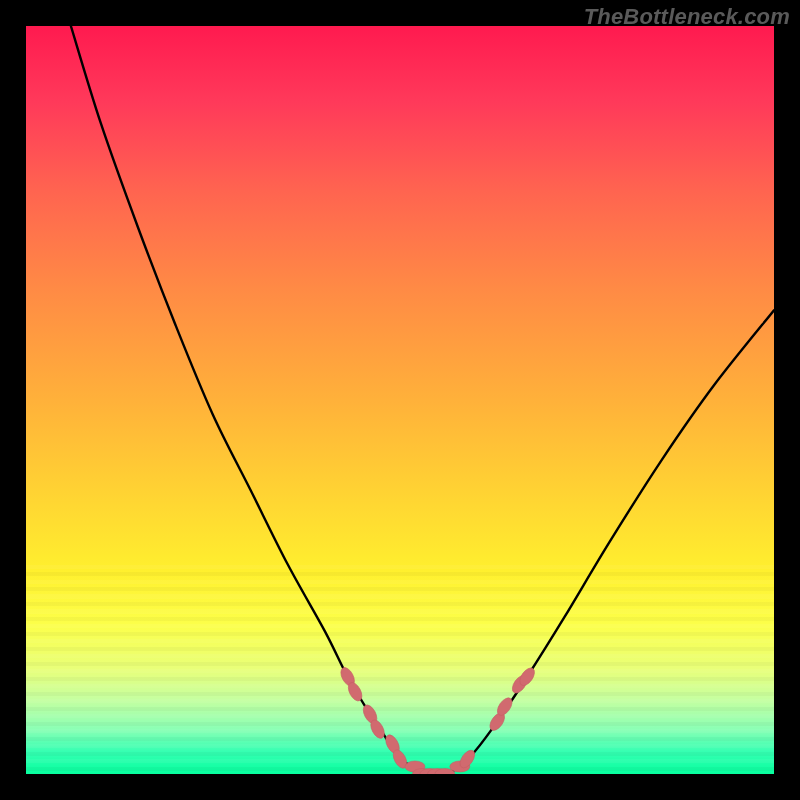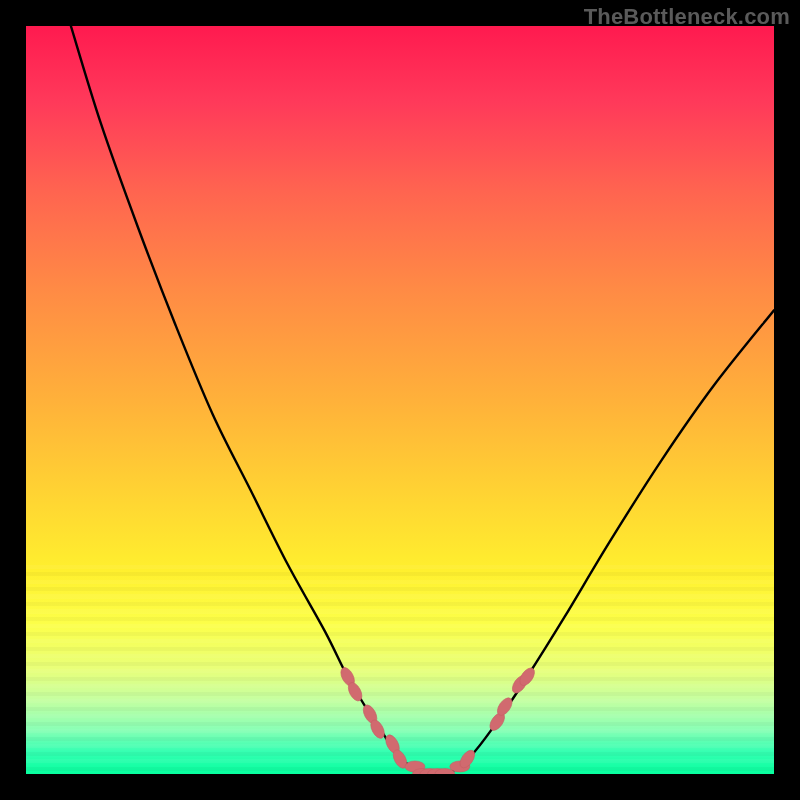--- a/index.html
+++ b/index.html
@@ -57,20 +57,21 @@
   }
   .watermark {
     position: absolute;
     top: 4px;
     right: 10px;
     color: #5a5a5a;
     font-size: 22px;
     font-weight: 600;
     letter-spacing: 0.2px;
     user-select: none;
+    font-style: italic;
   }
   svg.curve {
     position: absolute;
     left: 0; top: 0;
     width: 748px; height: 748px;
     overflow: visible;
   }
 </style>
 </head>
 <body>

